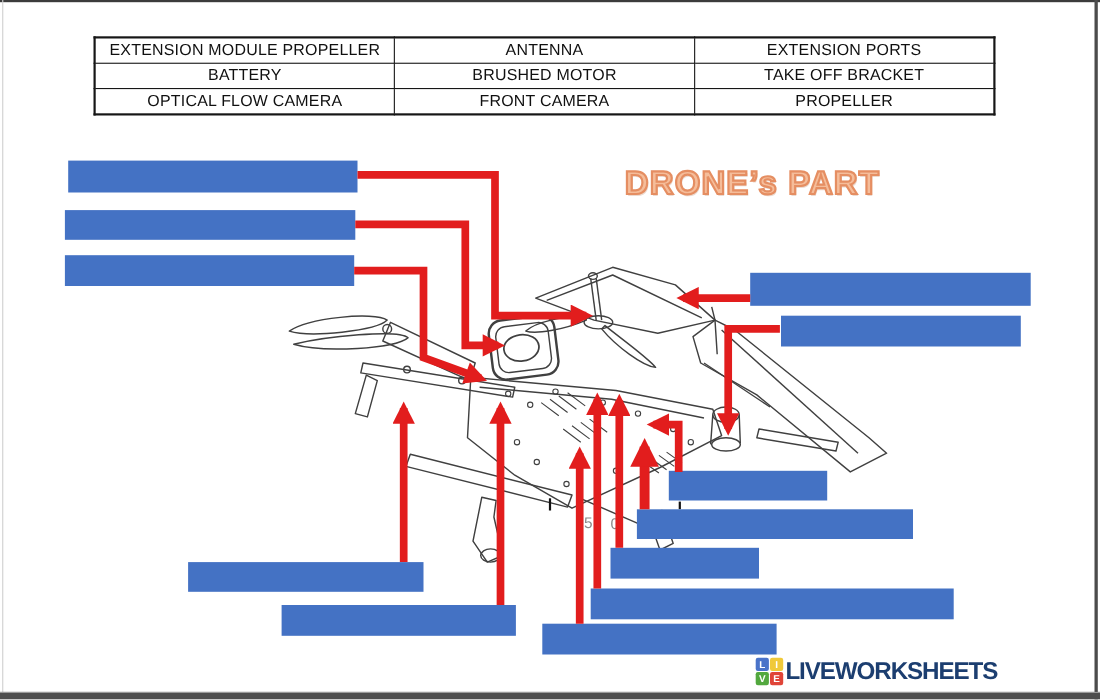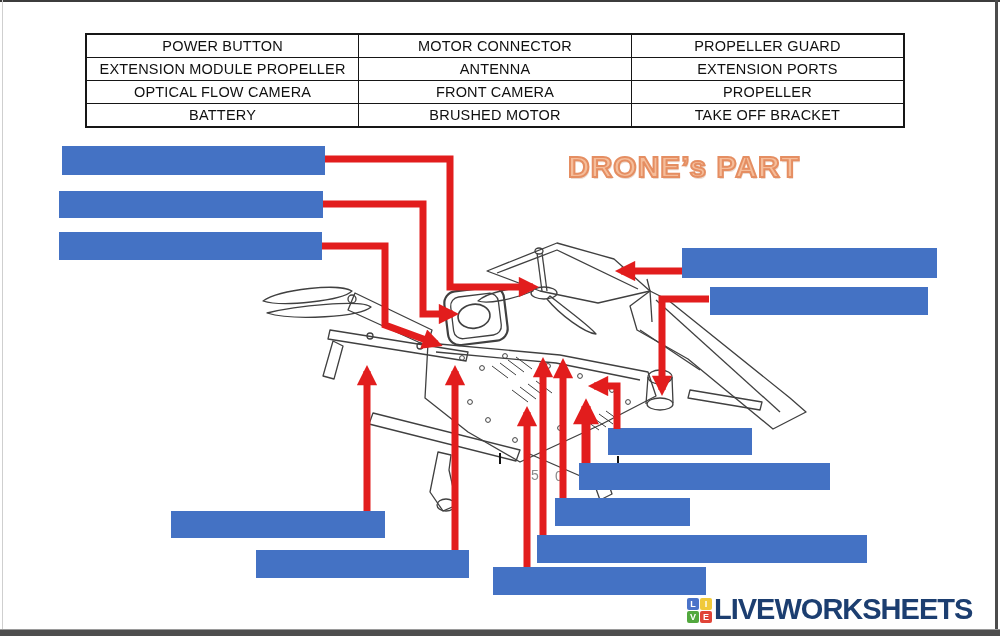--- a/index.html
+++ b/index.html
@@ -38,55 +38,50 @@
   .fig-mark{position:absolute;z-index:2;color:#8a8a8a;font-size:14px;}
 
   
   .logo{position:absolute;left:687px;top:595px;z-index:5;display:flex;align-items:flex-start;cursor:pointer;}
   .logo-grid{display:grid;grid-template-columns:12px 12px;grid-template-rows:12px 12px;gap:1px;margin-top:3px;}
   .logo-grid span{
     display:flex;align-items:center;justify-content:center;
     color:#fff;font-size:9px;font-weight:bold;border-radius:2px;
   }
   .logo-text{
-    font-size:29px;font-weight:bold;color:#1c3e70;letter-spacing:-1px;
+    font-size:22px;font-weight:bold;color:#1c3e70;letter-spacing:-1px;
     line-height:29px;margin-left:2px;font-family:"Liberation Sans", sans-serif;
   }
 </style>
 </head>
 <body>
 
 <div id="page">
 
   <div class="border-top"></div>
   <div class="border-left"></div>
   <div class="border-right"></div>
   <div class="footer-bar"></div>
 
   <table class="word-bank">
     <tbody>
-        <tr>
-      <td>POWER BUTTON</td>
-      <td>MOTOR CONNECTOR</td>
-      <td>PROPELLER GUARD</td>
-    </tr>
     <tr>
       <td>EXTENSION MODULE PROPELLER</td>
       <td>ANTENNA</td>
       <td>EXTENSION PORTS</td>
     </tr>
     <tr>
+      <td>BATTERY</td>
+      <td>BRUSHED MOTOR</td>
+      <td>TAKE OFF BRACKET</td>
+    </tr>
+    <tr>
       <td>OPTICAL FLOW CAMERA</td>
       <td>FRONT CAMERA</td>
       <td>PROPELLER</td>
-    </tr>
-    <tr>
-      <td>BATTERY</td>
-      <td>BRUSHED MOTOR</td>
-      <td>TAKE OFF BRACKET</td>
     </tr>
   </tbody>
     </table>
 
   <div class="title">DRONE’s PART</div>
 
   <svg id="drone-svg" width="1000" height="636" viewBox="0 0 1000 636">
     <g fill="none" stroke="#404040" stroke-width="1.3" stroke-linejoin="round">
 
       <path d="M487,271 L557,243 L614,259 L650,291 L598,303 L540,291 Z"></path>

